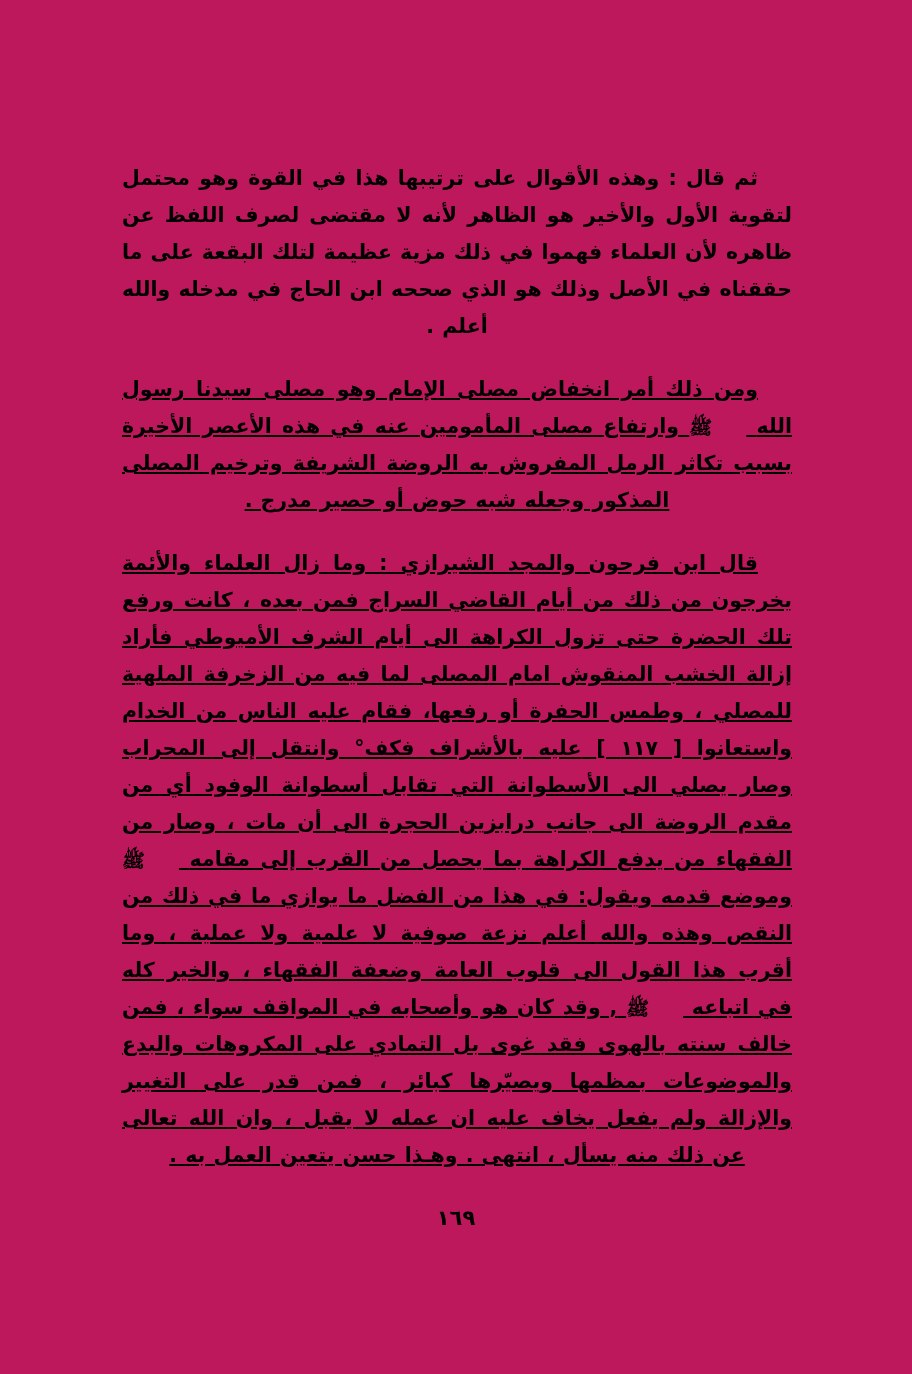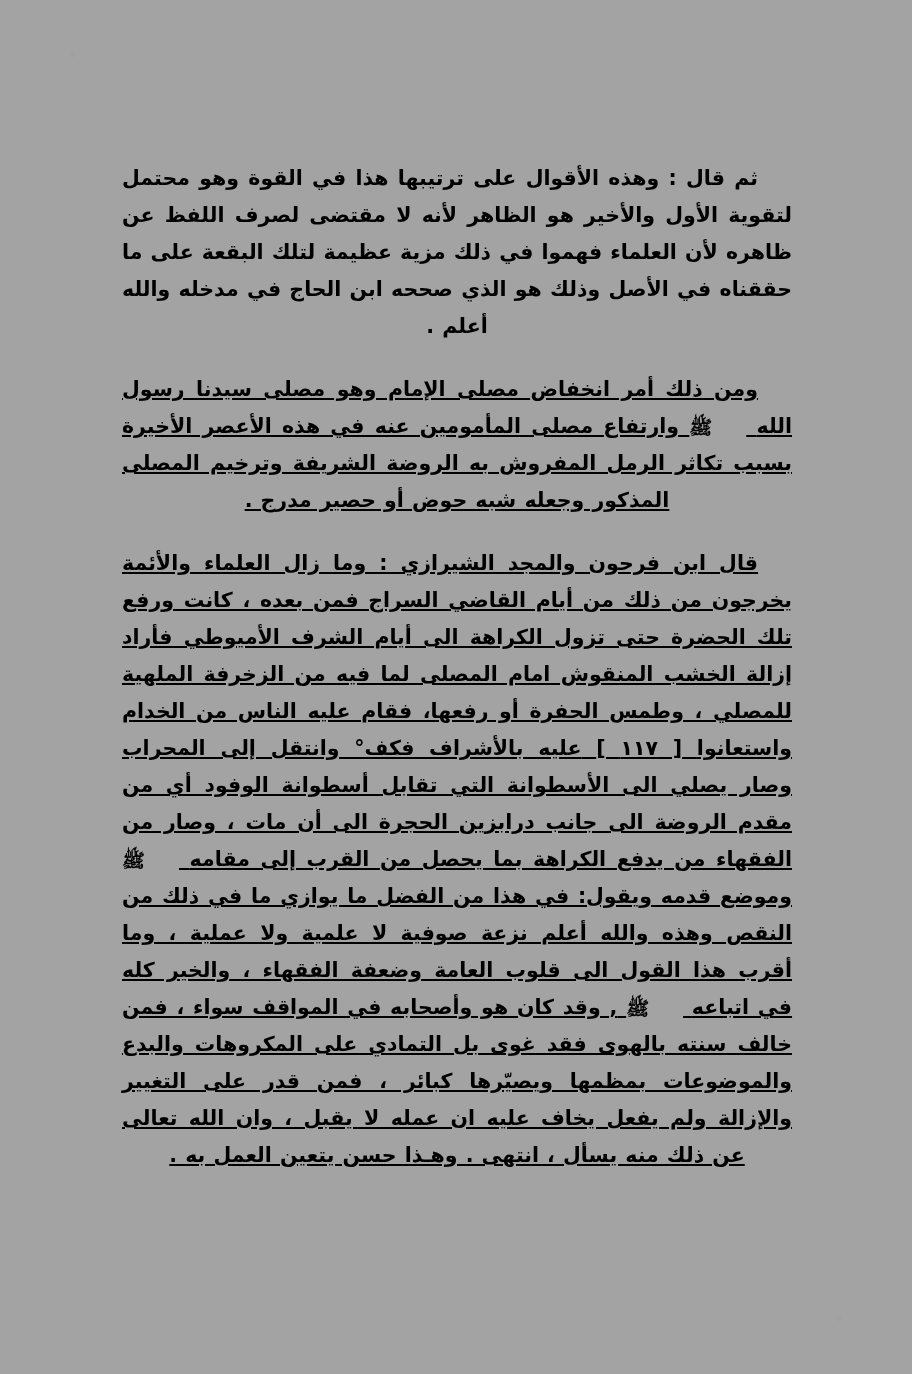--- a/index.html
+++ b/index.html
@@ -7,21 +7,21 @@
     margin: 0;
     padding: 0;
     background: #ffffff;
   }
 
   .page {
     position: relative;
     width: 912px;
     height: 1374px;
     margin: 0 auto;
-    background: #a3a3a3;
+    background: #be185d;
     overflow: hidden;
     
     box-sizing: border-box;
   }
 
   
   .scan-noise {
     position: absolute;
     inset: 0;
     pointer-events: none;
@@ -103,14 +103,15 @@
 
     <p class="para p1">ثم قال : وهذه الأقوال على ترتيبها هذا في القوة وهو محتمل لتقوية الأول والأخير هو الظاهر لأنه لا مقتضى لصرف اللفظ عن ظاهره لأن العلماء فهموا في ذلك مزية عظيمة لتلك البقعة على ما حققناه في الأصل وذلك هو الذي صححه ابن الحاج في مدخله والله أعلم .</p>
 
     <p class="para p2"><span>ومن ذلك أمر انخفاض مصلى الإمام وهو مصلى سيدنا رسول الله</span> <span class="honorific">ﷺ</span> <span>وارتفاع مصلى المأمومين عنه في هذه الأعصر الأخيرة بسبب تكاثر الرمل المفروش به الروضة الشريفة وترخيم المصلى المذكور وجعله شبه حوض أو حصير مدرج .</span></p>
 
     <p class="para p3"><span>قال ابن فرحون والمجد الشيرازي : وما زال العلماء والأئمة يخرجون من ذلك من أيام القاضي السراج فمن بعده ، كانت ورفع تلك الحضرة حتى تزول الكراهة الى أيام الشرف الأميوطي فأراد إزالة الخشب المنقوش امام المصلى لما فيه من الزخرفة الملهية للمصلي ، وطمس الحفرة أو رفعها، فقام عليه الناس من الخدام واستعانوا</span> <span class="folio-marker">[ ١١٧ ]</span> <span>عليه بالأشراف فكف° وانتقل إلى المحراب وصار يصلي الى الأسطوانة التي تقابل أسطوانة الوفود أي من مقدم الروضة الى جانب درابزين الحجرة الى أن مات ، وصار من الفقهاء من يدفع الكراهة بما يحصل من القرب إلى مقامه</span> <span class="honorific">ﷺ</span> <span>وموضع قدمه ويقول: في هذا من الفضل ما يوازي ما في ذلك من النقص وهذه والله أعلم نزعة صوفية لا علمية ولا عملية ، وما أقرب هذا القول الى قلوب العامة وضعفة الفقهاء ، والخير كله في اتباعه</span> <span class="honorific">ﷺ</span> <span>, وقد كان هو وأصحابه في المواقف سواء ، فمن خالف سنته بالهوى فقد غوى بل التمادي على المكروهات والبدع والموضوعات بمظمها ويصيّرها كبائر ، فمن قدر على التغيير والإزالة ولم يفعل يخاف عليه ان عمله لا يقبل ، وان الله تعالى عن ذلك منه يسأل ، انتهى . وهـذا حسن يتعين العمل به .</span></p>
 
 
   </div>
 
+  <div class="page-number">١٦٩</div>
 
 </div>
 
 </body></html>

